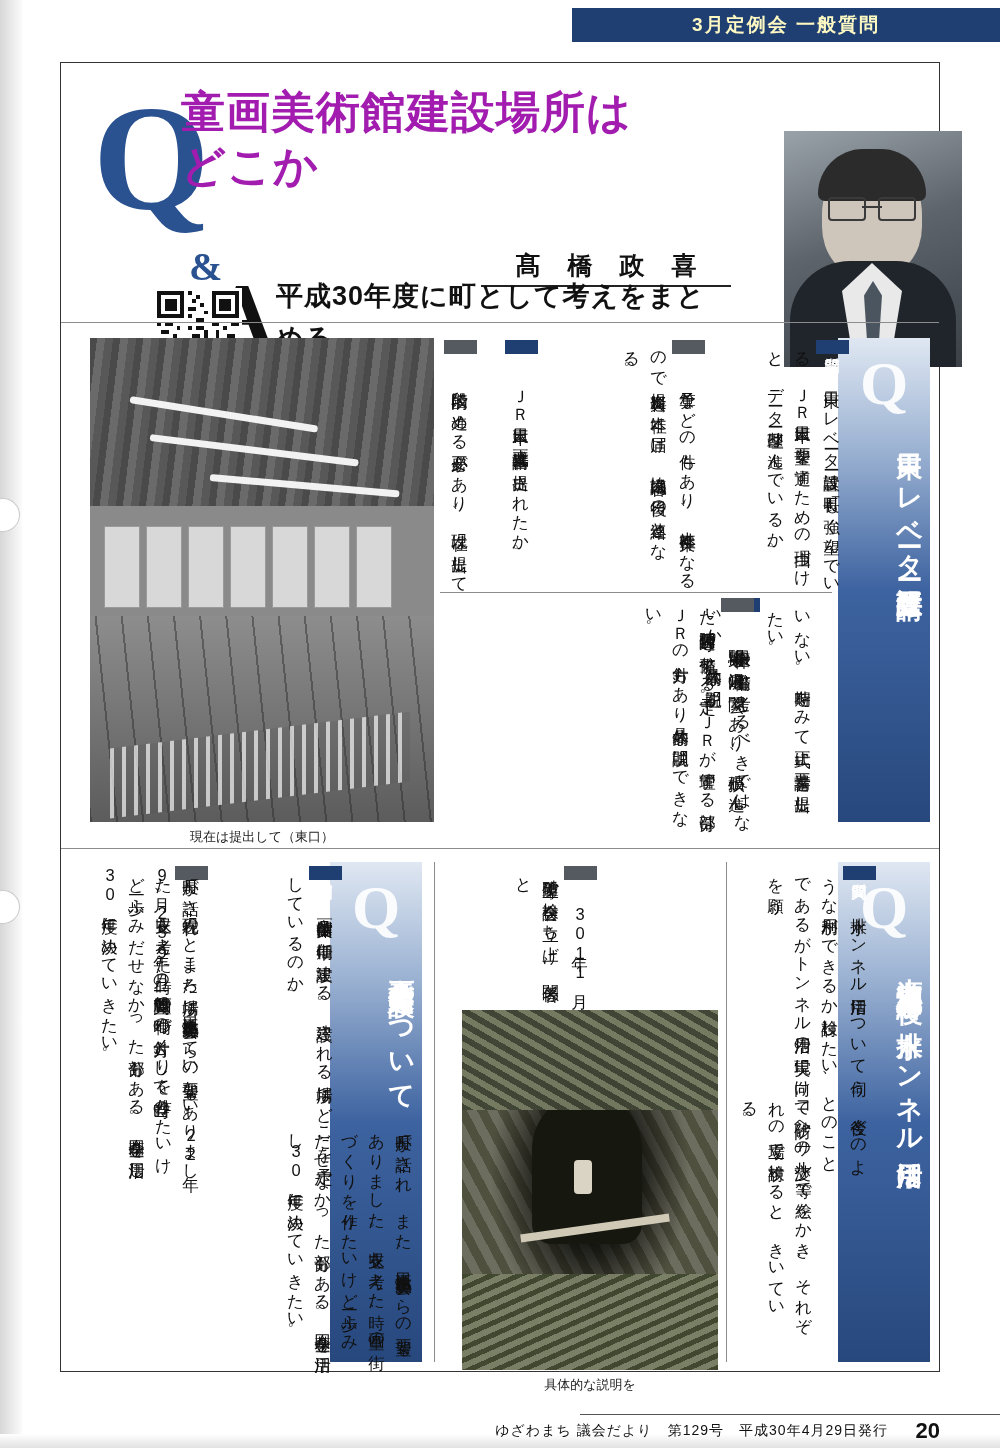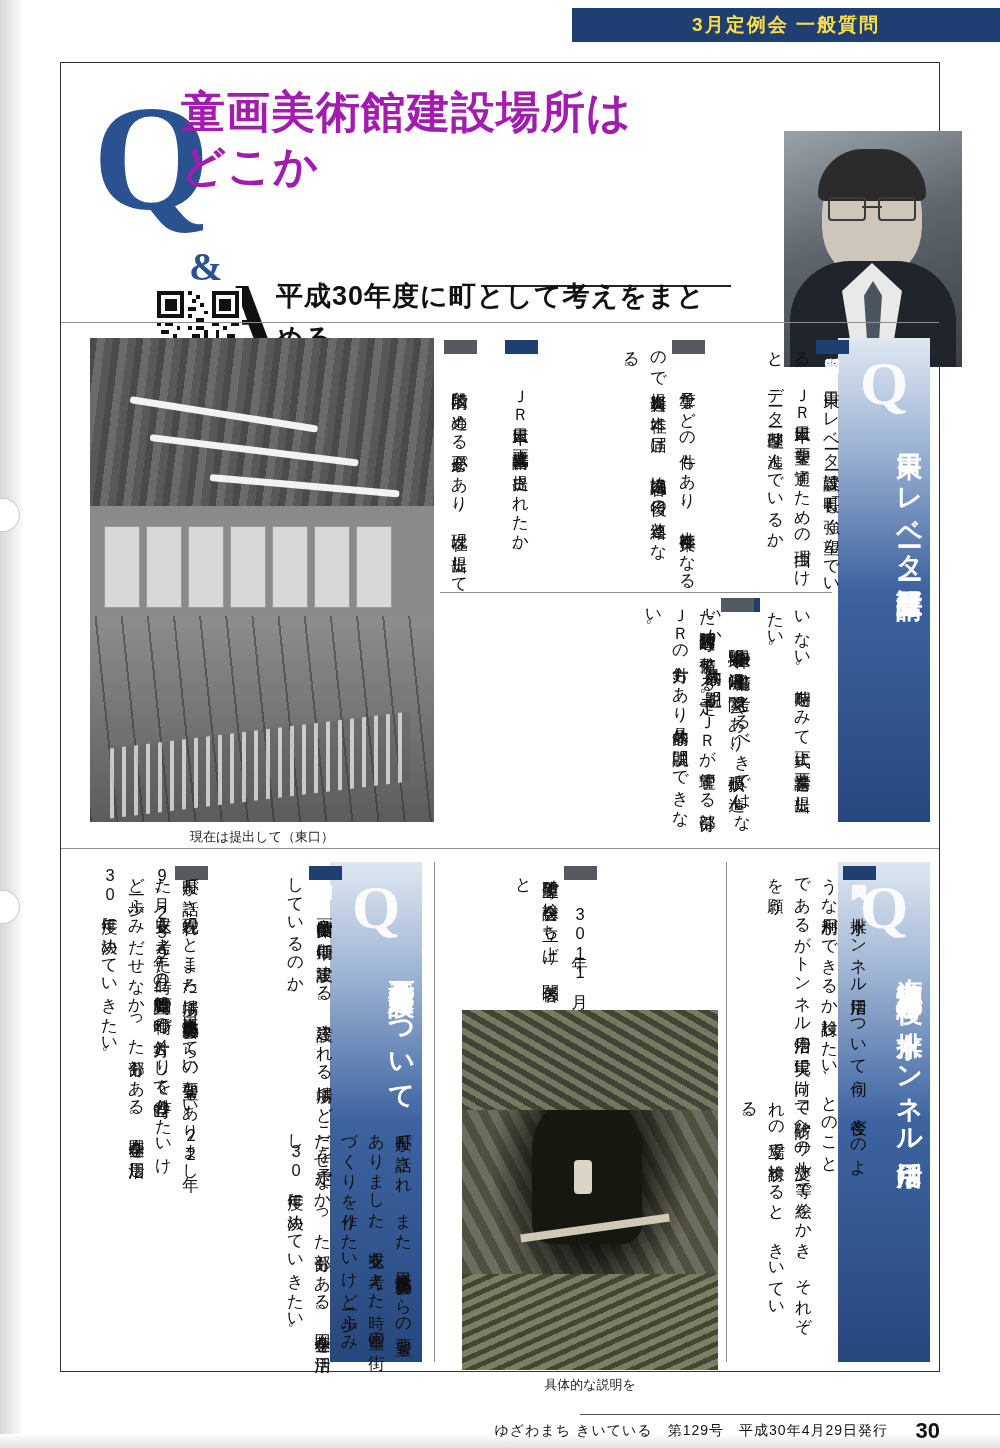--- a/index.html
+++ b/index.html
@@ -17,21 +17,21 @@
     background:linear-gradient(to right,#d7d7d7,#fbfbfb);}
   .scan-edge-bottom{position:absolute;left:0;bottom:0;width:1000px;height:14px;
     background:linear-gradient(to top,#e2e2e2,#ffffff);}
   .punch{position:absolute;left:-14px;width:34px;height:34px;border-radius:50%;
     background:#ffffff;box-shadow:0 0 0 1px #c9c9c9 inset;}
   .punch.p1{top:498px;}
   .punch.p2{top:890px;}
 
   
   .hdr-bar{position:absolute;right:0;top:8px;width:428px;height:34px;background:#1f3f73;}
-  .hdr-bar span{display:block;color:#fde047;font-size:19px;letter-spacing:2px;
+  .hdr-bar span{display:block;color:#fef9c3;font-size:19px;letter-spacing:2px;
     text-align:center;line-height:34px;font-weight:bold;}
 
   
   .frame{position:absolute;left:60px;top:62px;width:880px;height:1310px;
     border:1px solid #333;box-sizing:border-box;}
 
   
   .qa-zone{position:absolute;left:61px;top:63px;width:878px;height:258px;}
   .big-q{position:absolute;left:32px;top:20px;font-size:150px;line-height:150px;
     color:#2a5291;font-weight:bold;font-family:"Liberation Serif","DejaVu Serif",serif;}
@@ -154,20 +154,21 @@
   </div>
 
   <div class="frame"></div>
 
   <div class="qa-zone">
     <div class="big-q">Q</div>
     <div class="amp">&amp;</div>
     <div class="big-a">A</div>
     <div class="q-title">童画美術館建設場所はどこか</div>
     <div class="speaker-rule"></div>
+    <div class="speaker">髙 橋 政 喜</div>
     <div class="a-title">平成30年度に町として考えをまとめる</div>
 
     <div class="qr">
       <svg width="82" height="82" viewBox="0 0 21 21" shape-rendering="crispEdges" aria-hidden="true">
         <rect width="21" height="21" fill="#fff"></rect>
         <g fill="#111">
           <rect x="0" y="0" width="7" height="1"></rect>
             <rect x="0" y="6" width="7" height="1"></rect>
           <rect x="0" y="0" width="1" height="7"></rect>
             <rect x="6" y="0" width="1" height="7"></rect>
@@ -344,17 +345,17 @@
   </div>
   <div class="vcol" style="left:96px;top:866px;height:306px;">
     <span>町長が話され、また、東口活性化委員会からの要望もありました。収支を考えた時、童画の街づくりを作りたいけど一歩ふみだせなかった部分もある。今回基金を活用し30年度に決めていきたい。</span>
   </div>
   <div class="vcol" style="left:282px;top:1122px;height:240px;">
     <span>町長が話され、また、東口活性化委員会からの要望もありました。収支を考えた時、童画の街づくりを作りたいけど一歩ふみだせなかった部分もある。今回基金を活用し30年度に決めていきたい。</span>
   </div>
 
   <div class="footer">
     <div class="rule"></div>
-    <div class="txt">ゆざわまち きいている　第129号　平成30年4月29日発行</div>
-    <div class="pg">30</div>
+    <div class="txt">ゆざわまち 議会だより　第129号　平成30年4月29日発行</div>
+    <div class="pg">20</div>
   </div>
 
 </div>
 
 </body></html>

